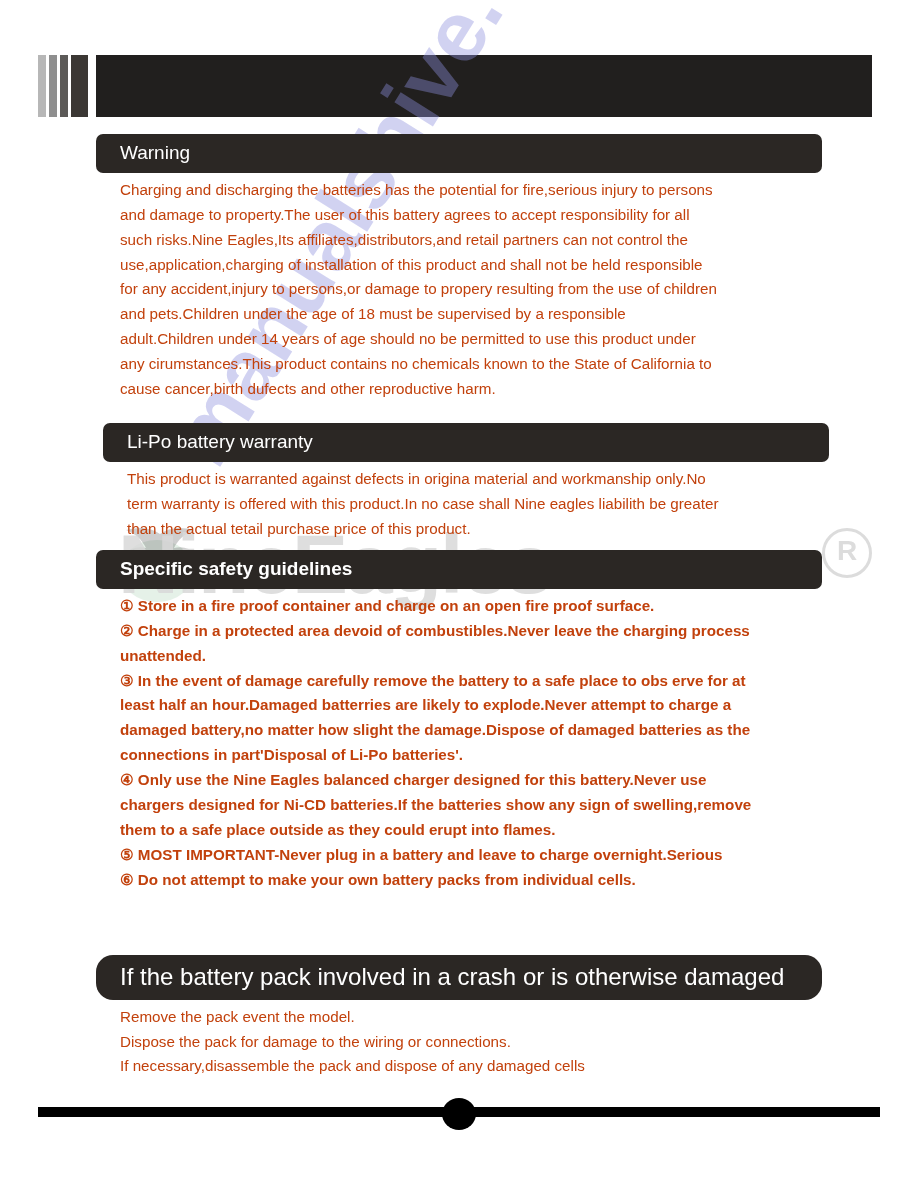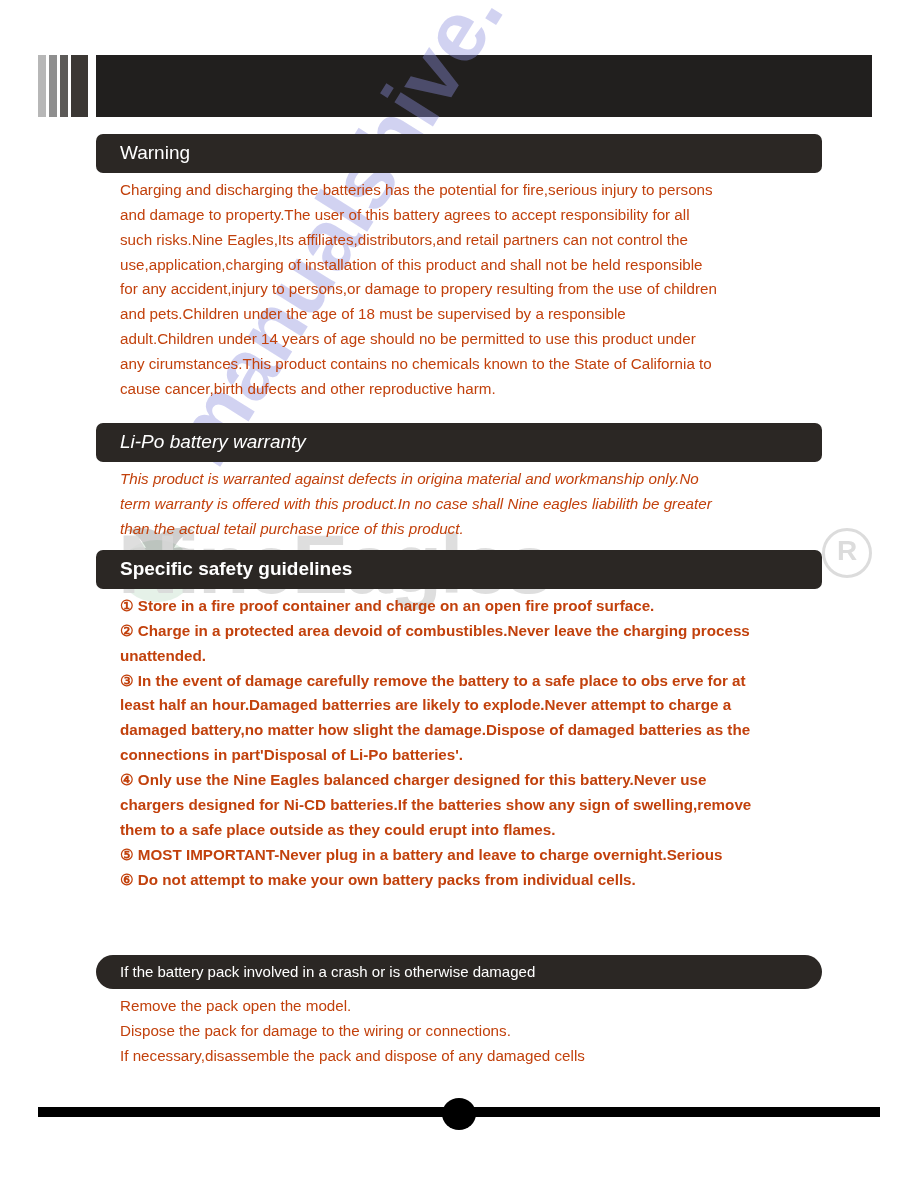--- a/index.html
+++ b/index.html
@@ -130,21 +130,21 @@
     margin: 0 0 0 96px;
     width: 726px;
     background: #2b2724;
     border-radius: 7px;
     color: #ffffff;
     font-size: 19px;
     padding: 8px 0 9px 24px;
     box-sizing: border-box;
     line-height: 1.15;
   }
-  .sec-head.tall { font-size: 15px; border-radius: 17px; }
+  .sec-head.tall { font-size: 24px; border-radius: 17px; }
   .sec-body {
     margin: 0 0 0 120px;
     width: 700px;
     font-size: 15.2px;
     color: #c2410c;
     line-height: 24.9px;
   }
   .sec-body p { margin: 0; }
   .sec-body p + p { margin-top: 0px; }
 
@@ -213,21 +213,21 @@
         <p>such risks.Nine Eagles,Its affiliates,distributors,and retail partners can not control the</p>
         <p>use,application,charging of installation of this product and shall not be held responsible</p>
         <p>for any accident,injury to persons,or damage to propery resulting from the use of children</p>
         <p>and pets.Children under the age of 18 must be supervised by a responsible</p>
         <p>adult.Children under 14 years of age should no be permitted to use this product under</p>
         <p>any cirumstances.This product contains no chemicals known to the State of California to</p>
         <p>cause cancer,birth dufects and other reproductive harm.</p>
       </div>
     </div>
 
-    <div class="section" style="position:absolute; left:0; top:423px;font-style:italic;">
+    <div class="section" style="position:absolute; left:7px; top:423px;">
       <div class="sec-head">Li-Po battery warranty</div>
       <div class="sec-body" style="margin-top:5px;">
         <p>This product is warranted against defects in origina material and workmanship only.No</p>
         <p>term warranty is offered with this product.In no case shall Nine eagles liabilith be greater</p>
         <p>than the actual tetail purchase price of this product.</p>
       </div>
     </div>
 
     <div class="section" style="position:absolute; left:0; top:550px;font-weight:bold;">
       <div class="sec-head">Specific safety guidelines</div>
@@ -249,21 +249,21 @@
 
         <p><span class="num">⑤</span> <span>MOST IMPORTANT-Never plug in a battery and leave to charge overnight.Serious</span></p>
 
         <p><span class="num">⑥</span> <span>Do not attempt to make your own battery packs from individual cells.</span></p>
       </div>
     </div>
 
     <div class="section" style="position:absolute; left:0; top:955px;">
       <div class="sec-head tall">If the battery pack involved in a crash or is otherwise damaged</div>
       <div class="sec-body" style="margin-top:5px;">
-        <p>Remove the pack open the model.</p>
+        <p>Remove the pack event the model.</p>
         <p>Dispose the pack for damage to the wiring or connections.</p>
         <p>If necessary,disassemble the pack and dispose of any damaged cells</p>
       </div>
     </div>
 
   </div>
 
   <div class="footer">
     <div class="rule"></div>
     <div class="dot"></div>

